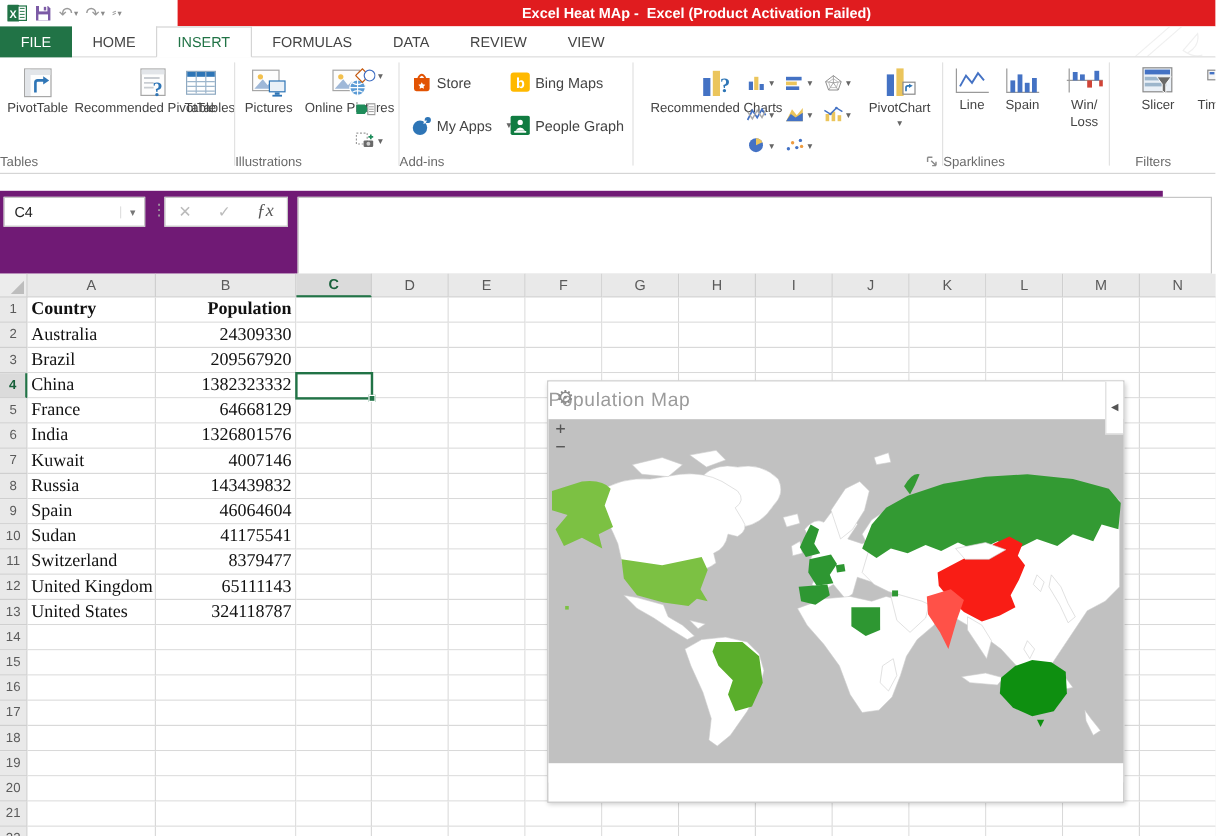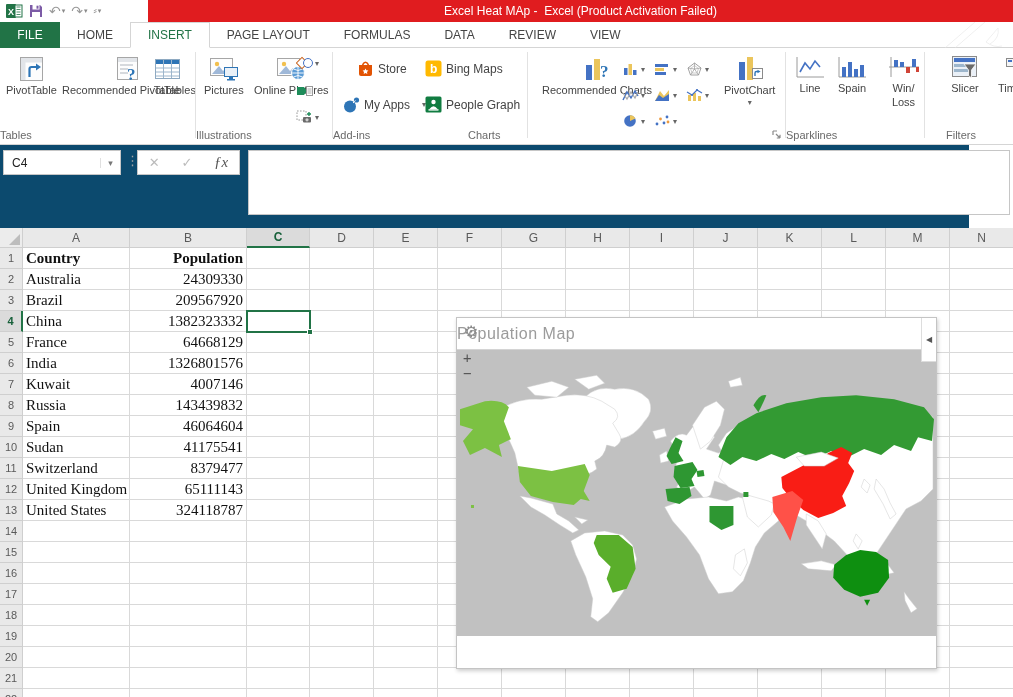--- a/index.html
+++ b/index.html
@@ -6,21 +6,21 @@
   html,body { width:1013px; height:697px; overflow:hidden; font-family:"Liberation Sans",sans-serif; background:#fff; }
   .app { position:relative; width:1013px; height:697px; background:#fff; }
 
   
   .titlebar { position:absolute; left:0; top:0; width:1013px; height:22px; background:#fff; }
   .qat { position:absolute; left:0; top:0; width:148px; height:22px; display:flex; align-items:center; gap:6px; padding-left:6px; background:#fff; }
   .qat .qbtn { display:flex; align-items:center; height:18px; }
   .qat .dd { font-size:7px; color:#8a8a8a; margin-left:1px; }
   .undo-glyph { font-size:14px; color:#9a9a9a; line-height:1; }
   .titlered { position:absolute; left:148px; top:0; width:865px; height:22px; display:flex; align-items:center; justify-content:center; }
-  .titlered span { color:#fff; font-size:12px; white-space:pre; }
+  .titlered span { color:#fff; font-size:12px; white-space:pre;font-weight:bold; }
 
   
   .tabrow { position:absolute; left:0; top:22px; width:1013px; height:26px; background:#fff; border-bottom:1px solid #D5D5D5; }
   .filetab { position:absolute; left:0; top:0; width:60px; height:26px; color:#fff; font-size:12px; display:flex; align-items:center; justify-content:center; cursor:pointer; }
   .rtabs { position:absolute; left:60px; top:0; height:26px; display:flex; }
   .rtab { height:26px; padding:0 17px; display:flex; align-items:center; font-size:12px; color:#444; cursor:pointer; }
   .rtab.active { background:#fff; border:1px solid #D5D5D5; border-bottom:1px solid #fff; color:#217346; margin-bottom:-1px; position:relative; z-index:2; }
   .deco { position:absolute; right:8px; top:0; opacity:.55; }
 
   
@@ -31,21 +31,21 @@
   .bigbtn { position:absolute; top:6px; display:flex; flex-direction:column; align-items:center; cursor:pointer; }
   .bigbtn .lbl { font-size:11px; color:#444; text-align:center; line-height:1.25; margin-top:0; }
   .smallrow { position:absolute; display:flex; align-items:center; gap:4px; cursor:pointer; }
   .smallrow .lbl { font-size:12px; color:#444; white-space:nowrap; }
   .mini { display:flex; align-items:center; gap:2px; cursor:pointer; }
   .dda { font-size:8px; color:#666; }
   .chgrid { position:absolute; left:94px; top:8px; display:grid; grid-template-columns:32px 32px 32px; grid-auto-rows:26px; }
   .launcher { position:absolute; right:4px; bottom:4px; cursor:pointer; }
 
   
-  .fbar { position:absolute; left:0; top:145px; width:969px; height:83px; background:#0c4a6e; }
+  .fbar { position:absolute; left:0; top:159px; width:969px; height:83px; background:#701a75; }
   .namebox { position:absolute; left:3px; top:5px; width:118px; height:25px; background:#fff; border:1px solid #C6C6C6; display:flex; align-items:center; }
   .namebox .nbtext { flex:1; padding-left:8px; font-size:12px; color:#222; }
   .namebox .nbarrow { width:20px; border-left:1px solid #E0E0E0; color:#777; font-size:9px; text-align:center; cursor:pointer; }
   .fdots { position:absolute; left:126px; top:8px; color:#A5A5A5; font-size:13px; letter-spacing:0; cursor:col-resize; }
   .fxbox { position:absolute; left:137px; top:5px; width:103px; height:25px; background:#fff; border:1px solid #C6C6C6; display:flex; align-items:center; justify-content:space-around; }
   .fxbox .xg { color:#BBB; font-size:13px; cursor:pointer; }
   .fxbox .cg { color:#BBB; font-size:13px; cursor:pointer; }
   .fxbox .fxg { color:#555; font-size:15px; font-family:"Liberation Serif",serif; font-style:italic; cursor:pointer; }
   .finput { position:absolute; left:248px; top:5px; width:762px; height:65px; background:#fff; border:1px solid #C6C6C6; cursor:text; }
 
@@ -115,21 +115,20 @@
     <div class="titlered" id="titlered" style="background: rgb(224, 28, 31);">
       <span>Excel Heat MAp -  Excel (Product Activation Failed)</span>
     </div>
   </div>
 
   <div class="tabrow">
     <div class="filetab" id="filetab" style="background: rgb(33, 115, 70);">FILE</div>
     <div class="rtabs" id="rtabs">
         <div class="rtab">HOME</div>
         <div class="rtab active">INSERT</div>
-        <div class="rtab">PAGE LAYOUT</div>
         <div class="rtab">FORMULAS</div>
         <div class="rtab">DATA</div>
         <div class="rtab">REVIEW</div>
         <div class="rtab">VIEW</div>
       </div>
     <svg class="deco" width="70" height="26" viewBox="0 0 70 26">
         <path d="M10 26 L40 0 M20 26 L50 0 M55 22 q10 -6 8 -16 l-12 14 q8 6 16 4" stroke="#E3E3E3" fill="none"></path>
       </svg>
   </div>
 
@@ -210,21 +209,21 @@
             <circle cx="11" cy="9.8" r="1.6" fill="#cfcfcf"></circle>
             <path d="M13 2 v4 M11 4 h4" stroke="#1E8C5A" stroke-width="1.4"></path>
           </svg>
         <span class="dda">▾</span>
       </div>
       <div class="glabel">Illustrations</div>
       <div class="gdivider" style="left:136px"></div>
     </div>
 
     <div class="rgroup" style="left:333px;width:195px">
-      <div class="smallrow" style="left:24px;top:12px">
+      <div class="smallrow" style="left:10px;top:12px">
         <svg width="17" height="17" viewBox="0 0 17 17">
             <path d="M2 5 h13 v9 q0 2 -2 2 h-9 q-2 0 -2 -2 Z" fill="#E25303"></path>
             <path d="M5.5 5 q3 -5.5 6 0" stroke="#E25303" stroke-width="1.6" fill="none"></path>
             <path d="M8.5 8.5 l.9 1.8 2 .3 -1.4 1.4 .3 2 -1.8 -.9 -1.8 .9 .3 -2 -1.4 -1.4 2 -.3 Z" fill="#fff"></path>
           </svg>
         <span class="lbl">Store</span>
       </div>
       <div class="smallrow" style="left:10px;top:48px">
         <svg width="17" height="17" viewBox="0 0 17 17">
             <circle cx="7" cy="10.5" r="6" fill="#2E75B6"></circle>
@@ -335,21 +334,20 @@
         <svg width="30" height="30" viewBox="0 0 30 30">
             <rect x="4" y="8" width="6" height="18" fill="#4472C4"></rect>
             <rect x="12" y="3" width="6" height="23" fill="#EBC55C"></rect>
             <rect x="17.5" y="14.5" width="10" height="10" fill="#fff" stroke="#8a8a8a"></rect>
             <path d="M20 22 L20 19 Q20 17.5 21.5 17.5 L23 17.5" stroke="#2E75B6" stroke-width="1.4" fill="none"></path>
             <path d="M22.5 15.8 L25.6 17.5 L22.5 19.3 Z" fill="#2E75B6"></path>
           </svg>
         <span class="lbl">PivotChart</span>
         <span class="dda">▾</span>
       </div>
-      <div class="glabel" style="left:-60px">Charts</div>
       <svg class="launcher" width="11" height="11" viewBox="0 0 11 11">
           <path d="M2 2 h4 M2 2 v4" stroke="#8a8a8a" stroke-width="1.2" fill="none"></path>
           <path d="M5 5 L9 9 M9 9 h-3.2 M9 9 v-3.2" stroke="#8a8a8a" stroke-width="1.2" fill="none"></path>
         </svg>
       <div class="gdivider" style="left:257px"></div>
     </div>
 
     <div class="rgroup" style="left:786px;width:139px">
       <div class="bigbtn" style="left:6px">
         <svg width="36" height="28" viewBox="0 0 36 28">

